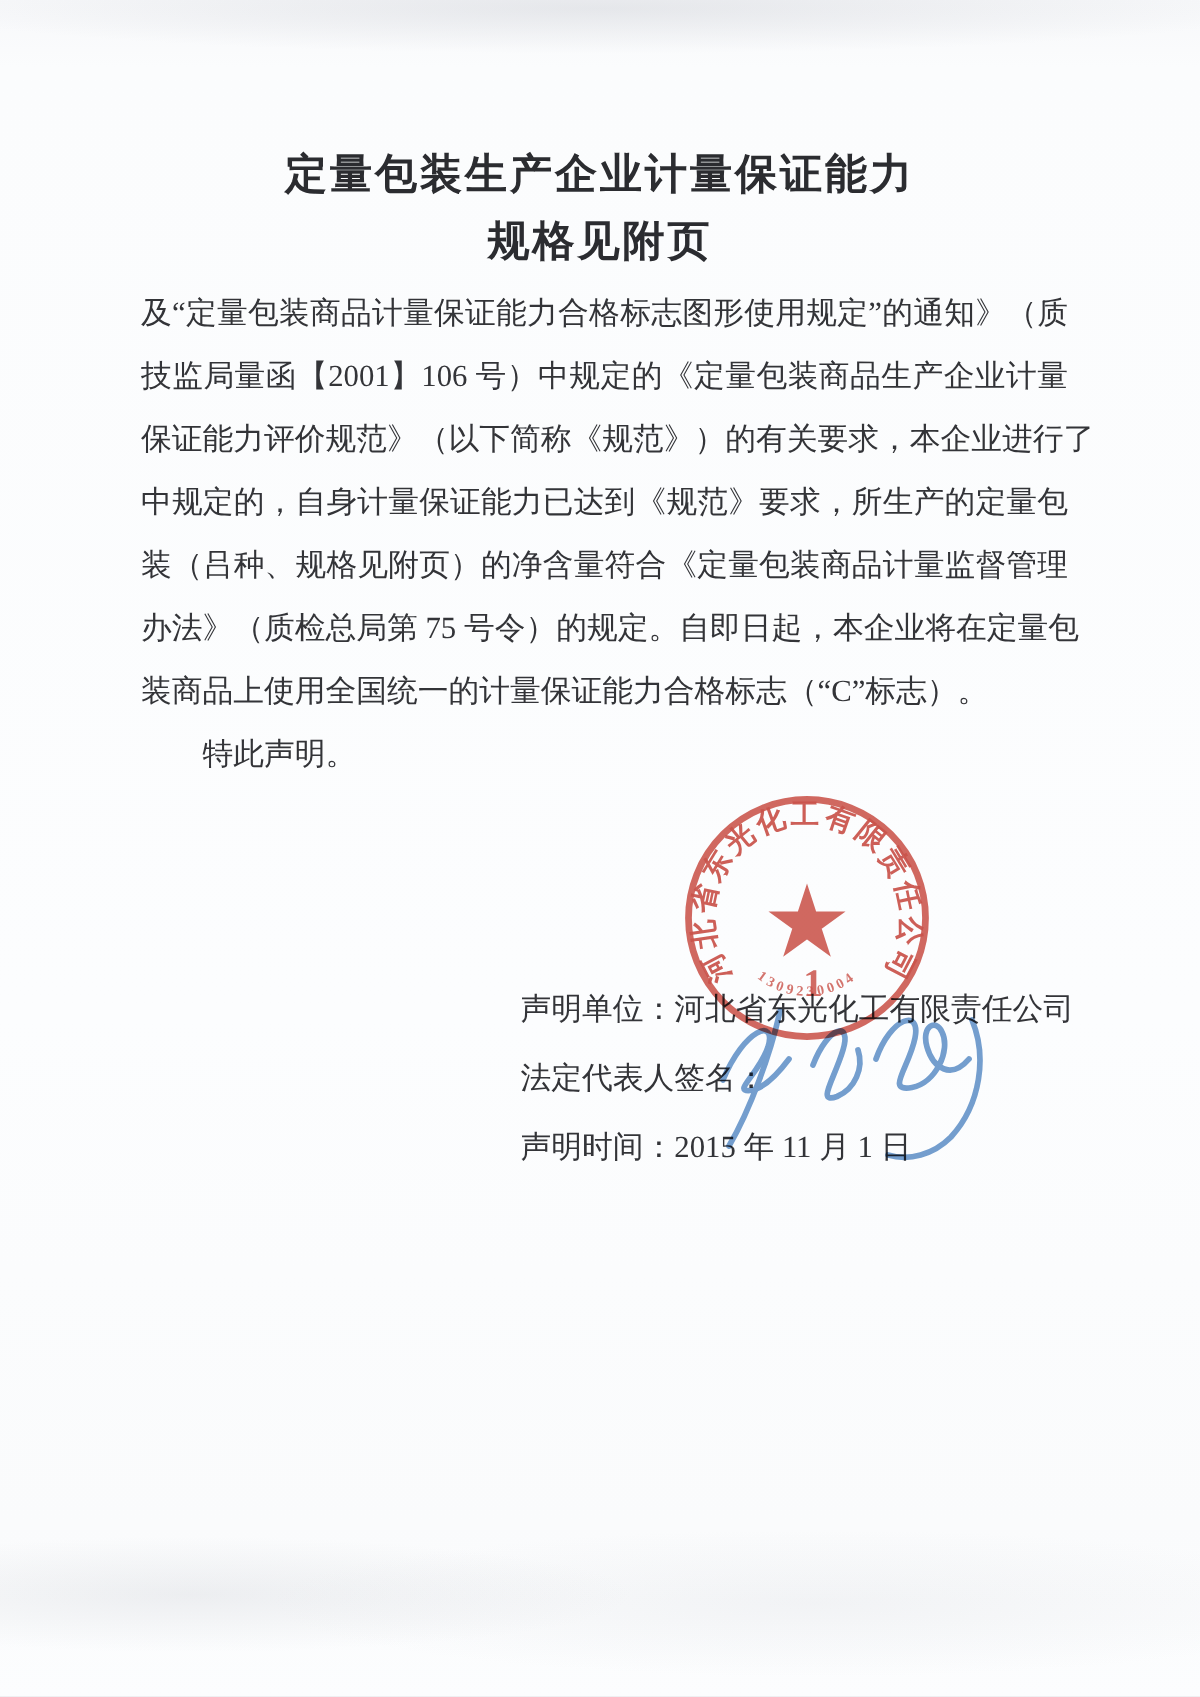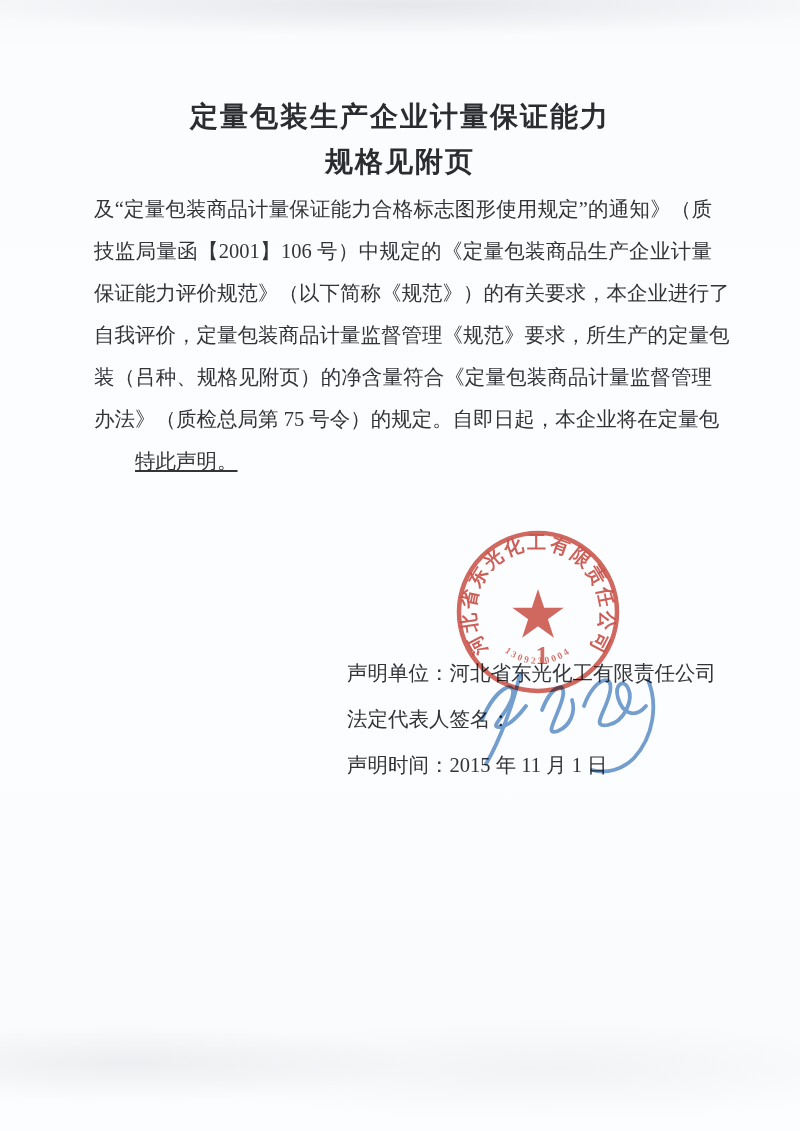--- a/index.html
+++ b/index.html
@@ -52,21 +52,20 @@
     text-indent: 41px;
   }
   .body-line.last {
     text-align: left;
     text-align-last: left;
   }
   .closing-line {
     height: 42px;
     line-height: 42px;
     text-indent: 41px;
-    text-decoration: underline;
   }
   .footer-block {
     position: absolute;
     top: 650px;
     left: 336px;
     font-size: 20.5px;
     color: #333438;
   }
   .footer-row {
     height: 46px;
@@ -102,23 +101,24 @@
 
   <div class="title-block">
     <div>定量包装生产企业计量保证能力</div>
     <div>规格见附页</div>
   </div>
 
   <div class="body-block">
     <div class="body-line">及“定量包装商品计量保证能力合格标志图形使用规定”的通知》（质</div>
     <div class="body-line">技监局量函【2001】106 号）中规定的《定量包装商品生产企业计量</div>
     <div class="body-line">保证能力评价规范》（以下简称《规范》）的有关要求，本企业进行了</div>
-    <div class="body-line">自我评价，定量包装商品计量监督管理《规范》要求，所生产的定量包</div>
+    <div class="body-line">中规定的，自身计量保证能力已达到《规范》要求，所生产的定量包</div>
     <div class="body-line">装（吕种、规格见附页）的净含量符合《定量包装商品计量监督管理</div>
     <div class="body-line">办法》（质检总局第 75 号令）的规定。自即日起，本企业将在定量包</div>
+    <div class="body-line last">装商品上使用全国统一的计量保证能力合格标志（“C”标志）。</div>
     <div class="closing-line">特此声明。</div>
   </div>
 
   <div class="footer-block">
     <div class="footer-row">
       <span>声明单位：</span><span>河北省东光化工有限责任公司</span>
     </div>
     <div class="footer-row">
       <span>法定代表人签名：</span>
     </div>

